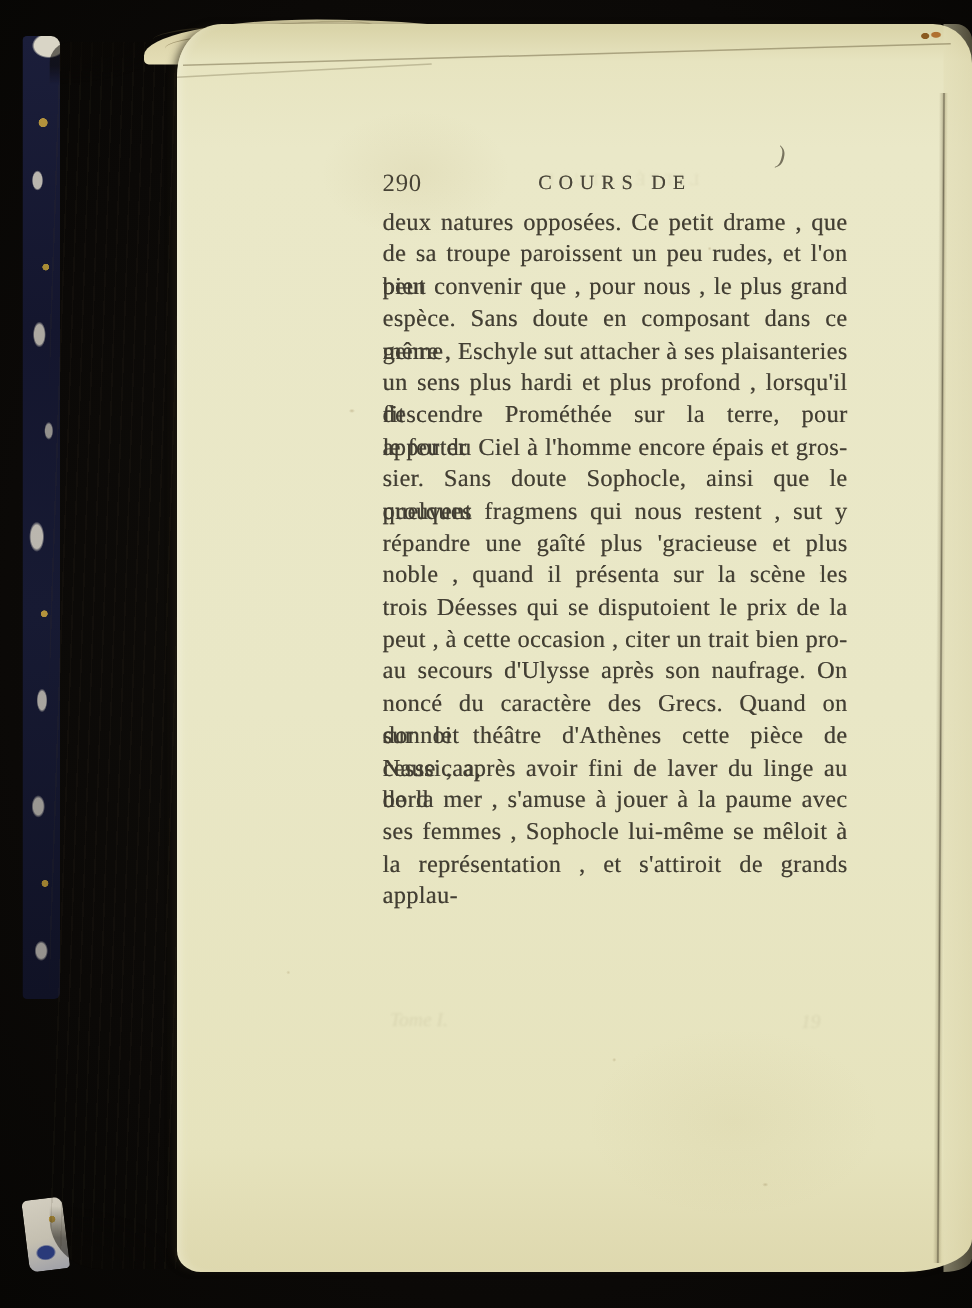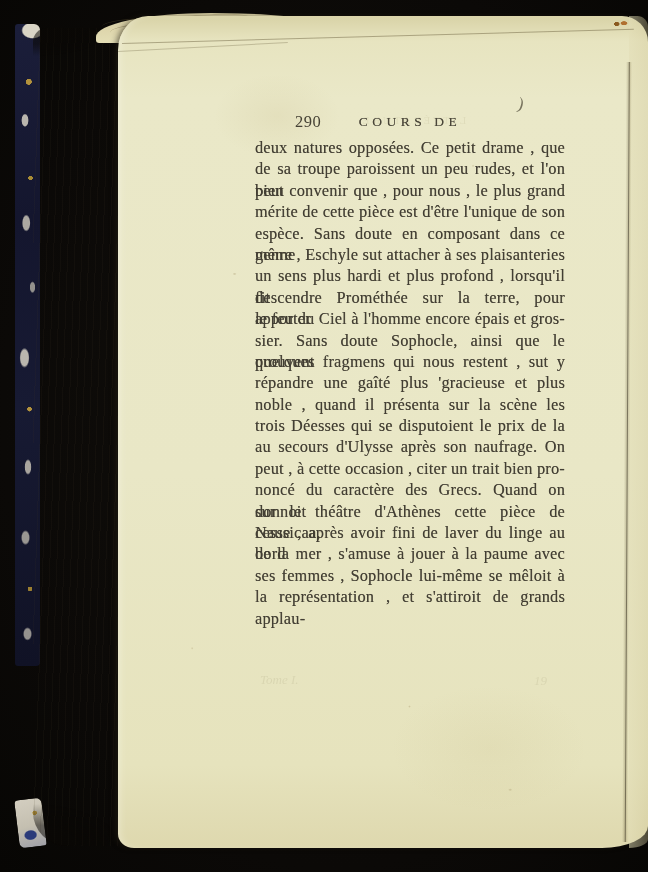--- a/index.html
+++ b/index.html
@@ -93,21 +93,21 @@
   .beyond-crease{
     position:absolute;left:511px;top:0;width:19px;height:100%;
     background:linear-gradient(90deg, rgba(226,221,182,.55), rgba(208,199,152,.35));
     border-radius:0 26px 46px 0 / 0 26px 22px 0;
   }
   .rust{position:absolute;left:494px;top:4px;width:16px;height:8px;
     background:radial-gradient(4px 3px at 30% 50%, #8a5a20 0 60%, transparent 75%),
                radial-gradient(5px 3px at 75% 40%, #b07030 0 55%, transparent 75%);}
   
   .header{position:absolute;left:137px;top:94px;width:310px;height:24px;color:#464235;}
-  .pagenum{position:absolute;left:0;top:2px;font-size:16.5px;letter-spacing:.5px;margin-left:40px;}
+  .pagenum{position:absolute;left:0;top:2px;font-size:16.5px;letter-spacing:.5px;}
   .running{position:absolute;left:0;right:0;top:4px;text-align:center;font-size:13.5px;
     letter-spacing:4.5px;font-weight:normal;color:#4a463a;text-shadow:0 0 .3px rgba(70,66,53,.6);}
   .inkmark{position:absolute;left:263px;top:-16px;font-size:17px;color:#5c5744;transform:rotate(14deg);opacity:.8;}
   .ghost-header{position:absolute;left:150px;top:98px;width:290px;text-align:center;font-size:11px;
     letter-spacing:3px;color:#8a7f55;opacity:.10;transform:scaleX(-1);filter:blur(.7px);}
   .textblock{position:absolute;left:137px;top:122px;width:310px;color:#423e33;}
   .line{
     font-size:16.2px;line-height:21.4px;height:21.4px;white-space:normal;
     text-align:justify;text-align-last:justify;letter-spacing:.25px;
     text-shadow:.25px 0 .2px rgba(62,57,44,.55);
@@ -143,33 +143,32 @@
     <div class="header">
       <span class="pagenum">290</span>
       <span class="running">COURS DE</span>
       <span class="inkmark">)</span>
     </div>
 
     <div class="textblock" id="textblock">
         <div class="line">deux natures opposées. Ce petit drame , que</div>
         <div class="line">de sa troupe paroissent un peu rudes, et l'on peut</div>
         <div class="line">bien convenir que , pour nous , le plus grand</div>
-        <div class="line">mérite de cette pièce est d'être l'unique de son</div>
         <div class="line">espèce. Sans doute en composant dans ce même</div>
         <div class="line">genre , Eschyle sut attacher à ses plaisanteries</div>
         <div class="line">un sens plus hardi et plus profond , lorsqu'il fit</div>
         <div class="line">descendre Prométhée sur la terre, pour apporter</div>
         <div class="line">le feu du Ciel à l'homme encore épais et gros-</div>
         <div class="line">sier. Sans doute Sophocle, ainsi que le prouvent</div>
         <div class="line">quelques fragmens qui nous restent , sut y</div>
         <div class="line">répandre une gaîté plus 'gracieuse et plus</div>
         <div class="line">noble , quand il présenta sur la scène les</div>
         <div class="line">trois Déesses qui se disputoient le prix de la</div>
+        <div class="line">peut , à cette occasion , citer un trait bien pro-</div>
         <div class="line">au secours d'Ulysse après son naufrage. On</div>
-        <div class="line">peut , à cette occasion , citer un trait bien pro-</div>
         <div class="line">noncé du caractère des Grecs. Quand on donnoit</div>
         <div class="line">sur le théâtre d'Athènes cette pièce de Nausicaa,</div>
         <div class="line">cesse , après avoir fini de laver du linge au bord</div>
         <div class="line">de la mer , s'amuse à jouer à la paume avec</div>
         <div class="line">ses femmes , Sophocle lui-même se mêloit à</div>
         <div class="line">la représentation , et s'attiroit de grands applau-</div>
       </div>
 
     <div class="ghost ghost-left">Tome I.</div>
     <div class="ghost ghost-right">19</div>

